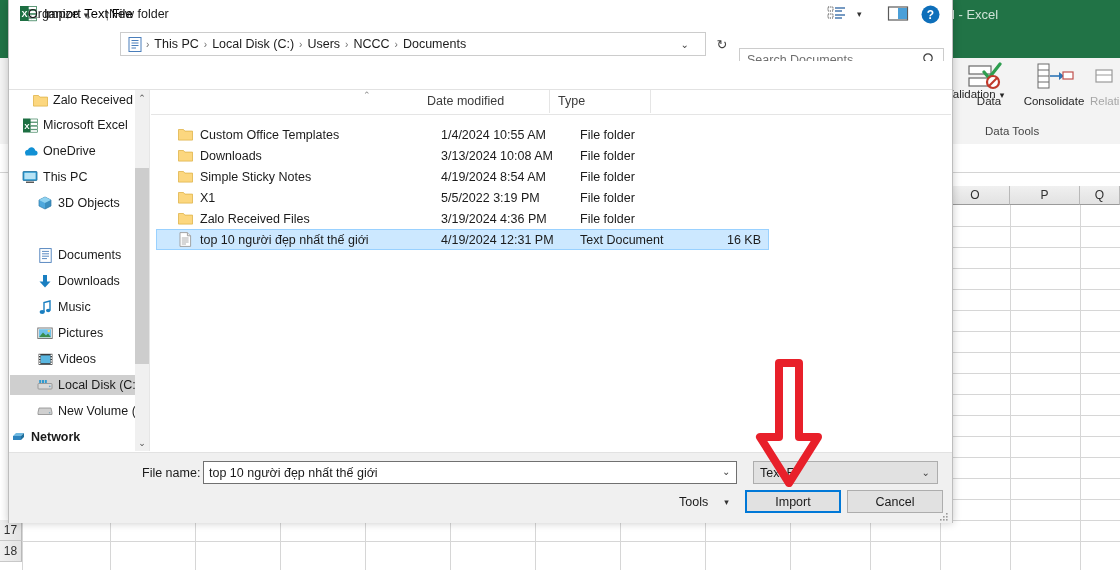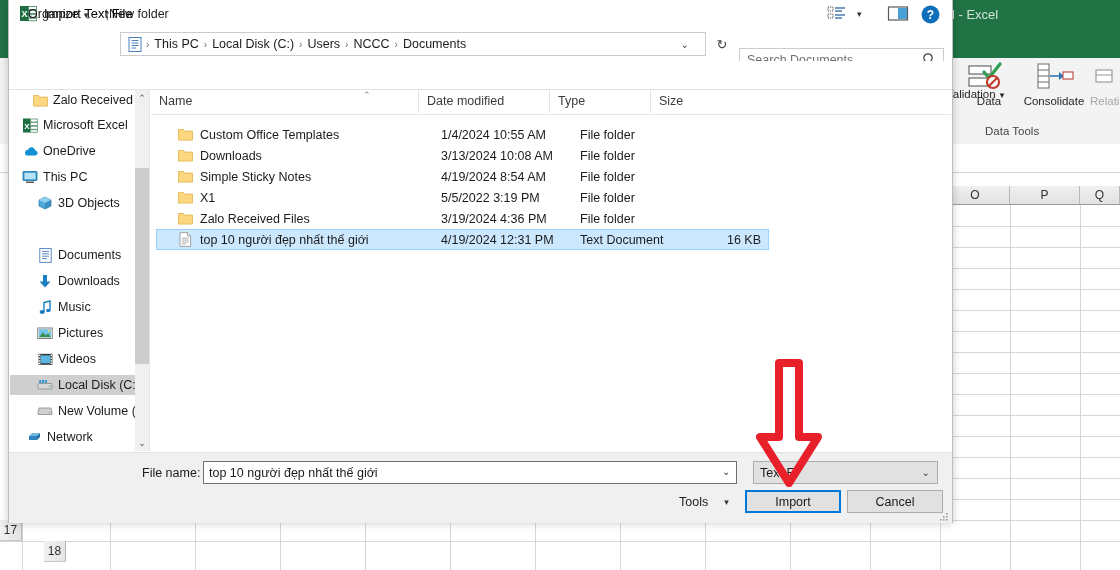--- a/index.html
+++ b/index.html
@@ -537,21 +537,21 @@
   <div class="grid-v" style="left:280px; top:520px; height:50px;"></div>
   <div class="grid-v" style="left:365px; top:520px; height:50px;"></div>
   <div class="grid-v" style="left:450px; top:520px; height:50px;"></div>
   <div class="grid-v" style="left:535px; top:520px; height:50px;"></div>
   <div class="grid-v" style="left:620px; top:520px; height:50px;"></div>
   <div class="grid-v" style="left:705px; top:520px; height:50px;"></div>
   <div class="grid-v" style="left:790px; top:520px; height:50px;"></div>
   <div class="grid-v" style="left:870px; top:520px; height:50px;"></div>
 
   <div class="excel-rowhead" style="top:520px;">17</div>
-  <div class="excel-rowhead" style="top:541px;margin-left:44px;">18</div>
+  <div class="excel-rowhead" style="top:541px;">18</div>
 </div>
 
 <div id="dialog">
 
   <div class="dlg-titlebar"></div>
   <div class="dlg-icon">
     <svg width="17" height="17" viewBox="0 0 17 17">
       <rect x="0" y="1" width="8" height="15" fill="#1d6f42"></rect>
       <text x="1.5" y="12" font-family="Liberation Sans, sans-serif" font-size="9" font-weight="bold" fill="#ffffff">X</text>
       <rect x="8.5" y="1.5" width="8" height="3.2" fill="#ffffff" stroke="#1d6f42" stroke-width="0.7"></rect>
@@ -773,21 +773,21 @@
     <div class="tree-item" style="top:311px; padding-left:27px;">
       <span class="tree-ico">
         <svg width="16" height="10" viewBox="0 0 16 10">
           <path d="M2 2 h12 l1 4.5 v2 h-14 v-2 z" fill="#d0d0d0" stroke="#8c8c8c" stroke-width="0.8"></path>
           <circle cx="12.6" cy="6.8" r="0.8" fill="#7fa7bd"></circle>
         </svg>
       </span>
       <span>New Volume (</span>
     </div>
 
-    <div class="tree-item" style="top:337px; padding-left:16px;">
+    <div class="tree-item" style="top:337px; padding-left:0;font-weight:bold;">
       <span class="tree-ico">
         <svg width="16" height="12" viewBox="0 0 16 12">
           <path d="M3 5 h8 l3 -3 h-8 z" fill="#6fb8e0"></path>
           <rect x="3" y="5" width="8" height="4" fill="#2e84be"></rect>
           <path d="M11 5 l3 -3 v4 l-3 3 z" fill="#1f6f9c"></path>
         </svg>
       </span>
       <span>Network</span>
     </div>
   </div>
@@ -795,25 +795,23 @@
   <div class="navpane-sb">
     <div class="sb-arrow" style="top:0px;">⌃</div>
     <div class="navpane-sb-thumb"></div>
     <div class="sb-arrow" style="top:345px;">⌄</div>
   </div>
 
   <div class="splitter"></div>
 
   <div class="filelist">
     <div class="colhead-row">
-      <div class="colhead" style="left:0px; width:268px;">Name</div>
       <div class="sort-caret">⌃</div>
       <div class="colhead" style="left:268px; width:131px;">Date modified</div>
       <div class="colhead" style="left:399px; width:101px;">Type</div>
-      <div class="colhead last" style="left:500px; width:118px;">Size</div>
     </div>
 
     <div class="file-row" style="top:34px;">
       <span class="fr-icon">
         <svg width="15" height="13" viewBox="0 0 15 13">
             <path d="M0.5 1.5 h5 l1.3 1.6 h7.7 v9 h-14 z" fill="#fcd77f" stroke="#e0b44a" stroke-width="0.8"></path>
           </svg>
       </span>
       <span class="fr-name">Custom Office Templates</span>
       <span class="fr-date">1/4/2024 10:55 AM</span>

